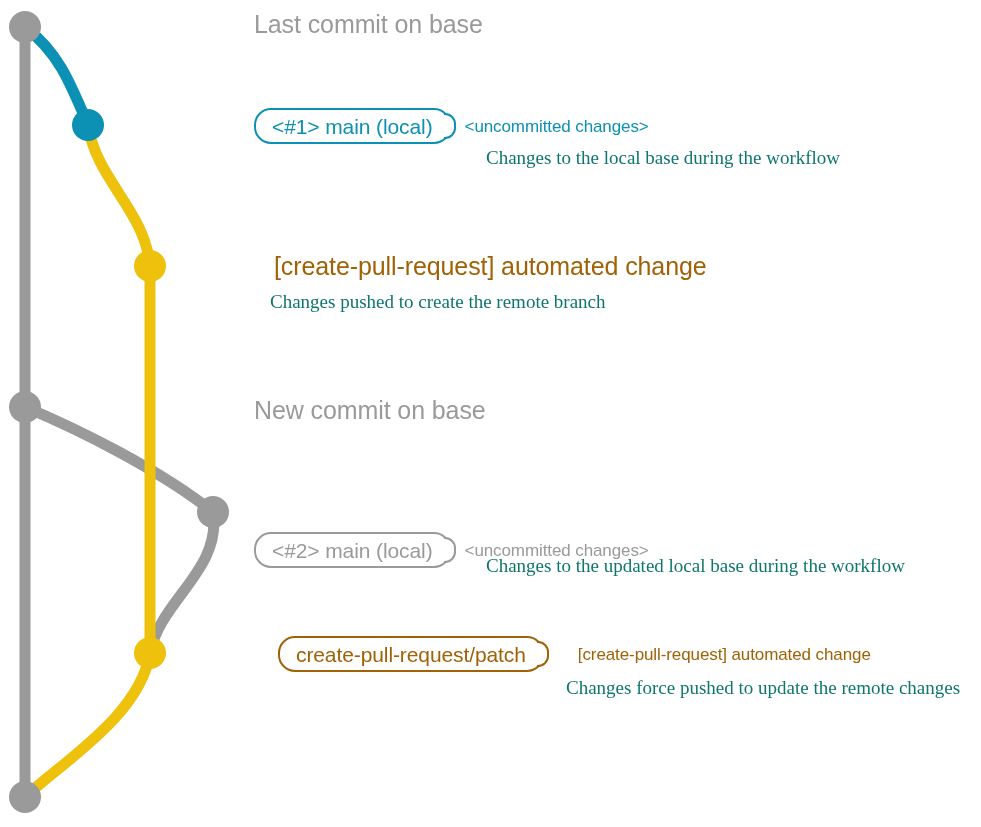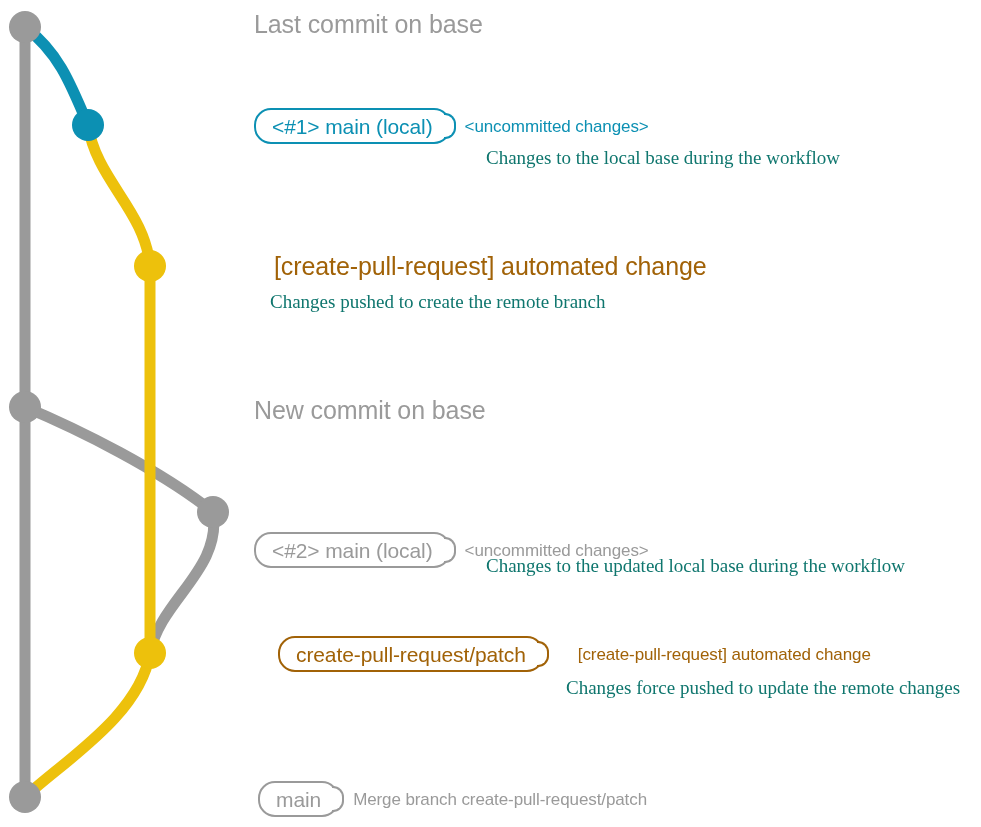--- a/index.html
+++ b/index.html
@@ -159,20 +159,14 @@
   <div class="desc" style="left:486px; top:536px;margin-top:20px;">Changes to the updated local base during the workflow</div>
 
   <div class="row" style="left:258px; top:636px;align-items:center;">
     <div class="row-main">
       <span class="pill c-yellow">create-pull-request/patch</span>
       <span class="subject c-yellow">[create-pull-request] automated change</span>
     </div>
   </div>
   <div class="desc" style="left:566px; top:678px;">Changes force pushed to update the remote changes</div>
 
-  <div class="row" style="left:258px; top:781px;">
-    <div class="row-main">
-      <span class="pill c-grey">main</span>
-      <span class="subject c-grey">Merge branch create-pull-request/patch</span>
-    </div>
-  </div>
 
 </div>
 
 </body></html>

